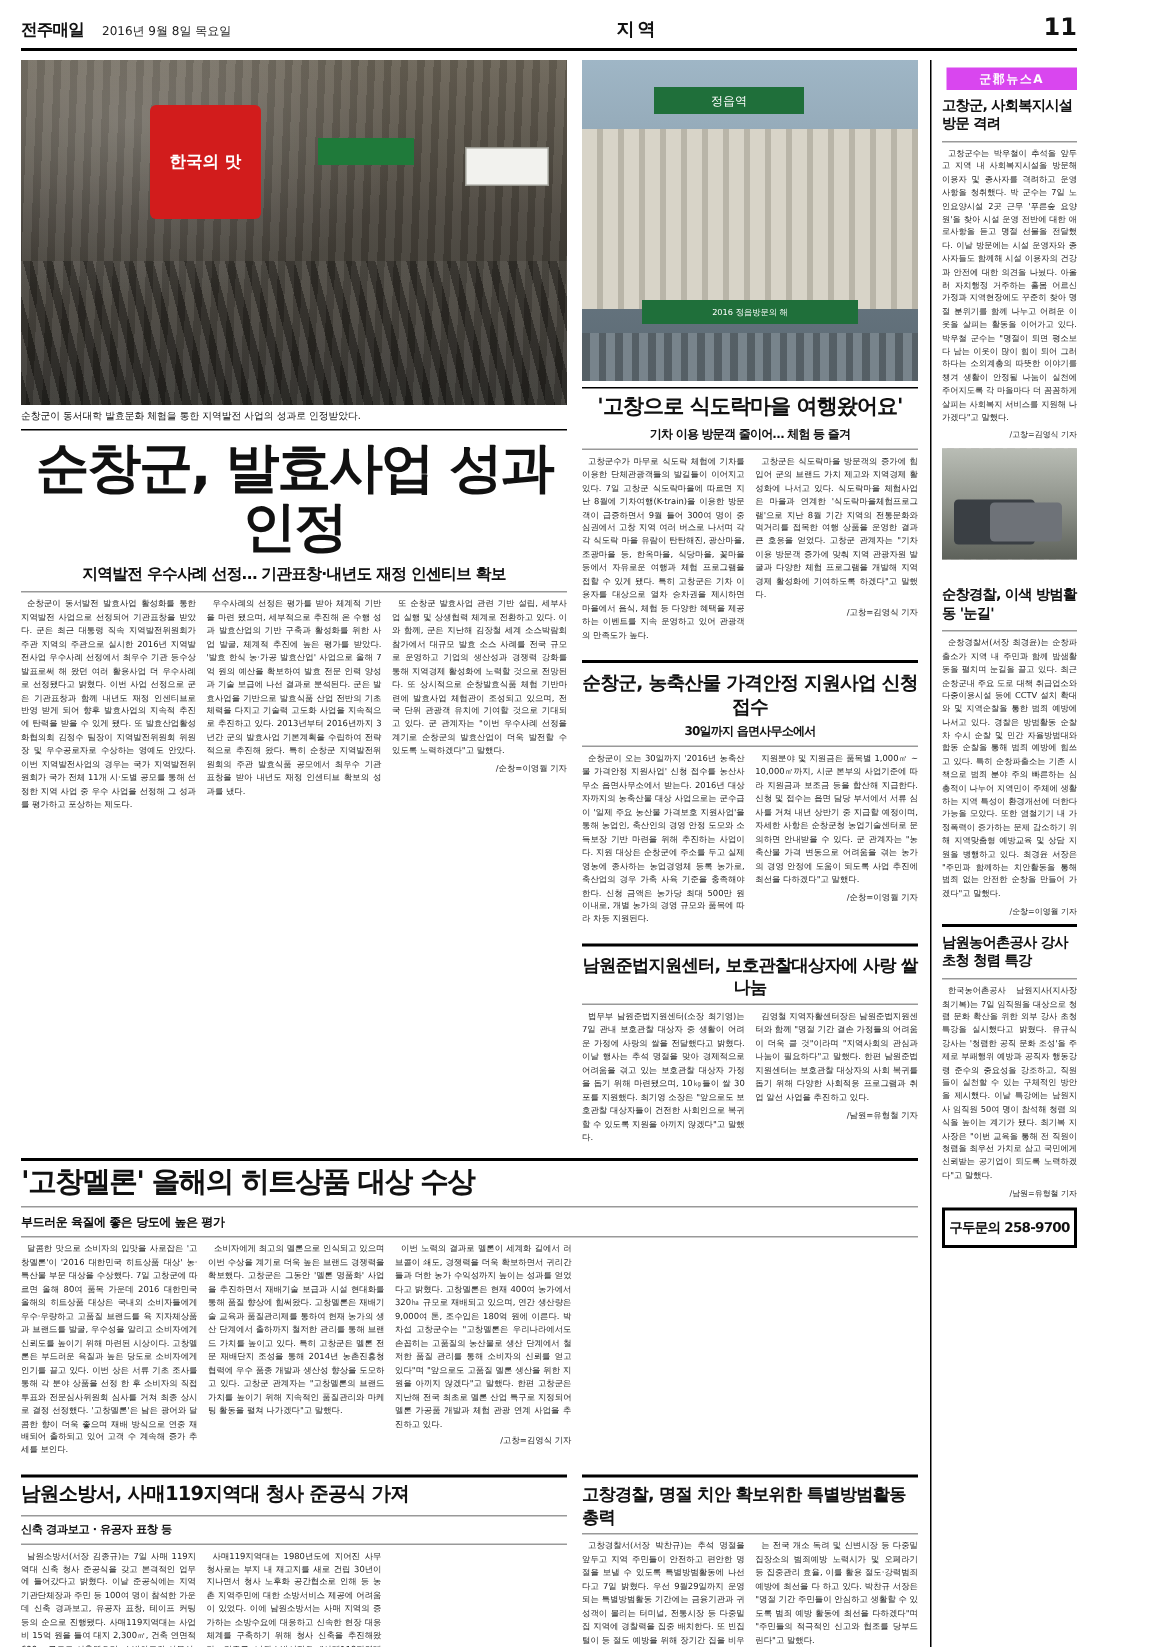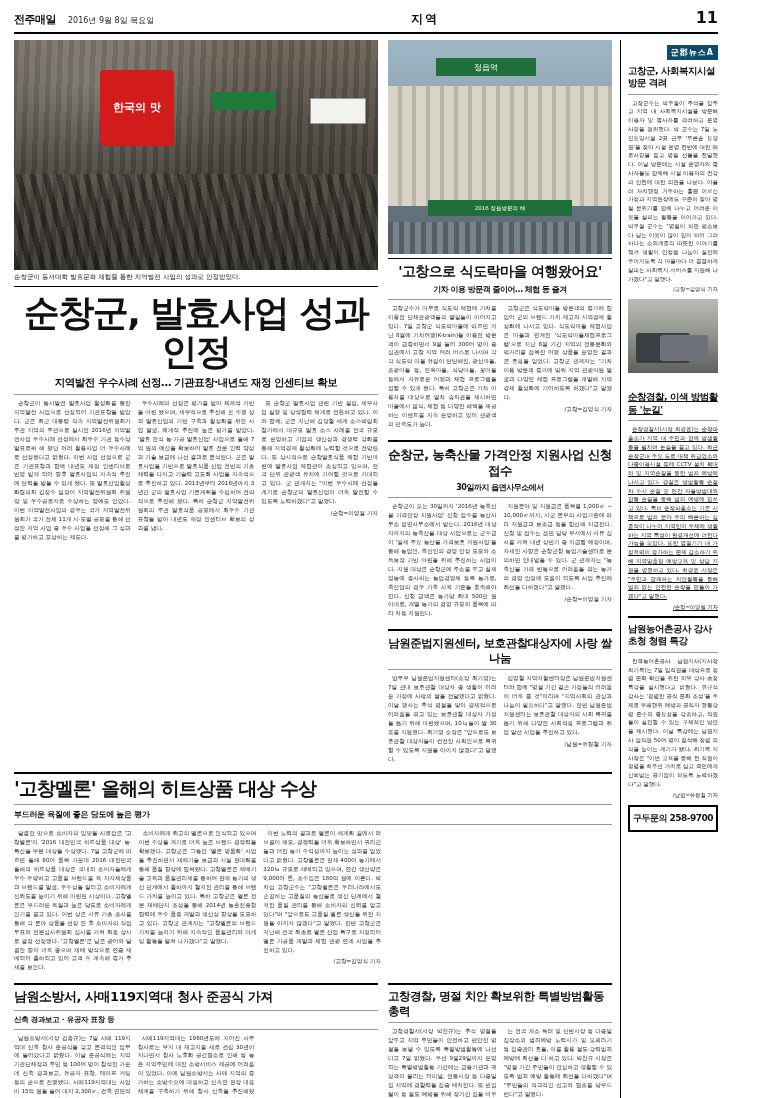--- a/index.html
+++ b/index.html
@@ -54,22 +54,22 @@
 
   .bodycols { display:flex; gap: 7px; }
   .bodycols > div { flex:1; }
 
   
   .sec { margin-top: 6px; }
   .sec-rule-top { border-top: 2px solid #000; padding-top: 4px; }
 
   
   .rail-badge {
-    background: #0c4a6e; color:#fff; font-size: 8px; font-weight:bold;
-    letter-spacing: 1px; padding: 2px 4px; display:inline-block;
+    background: #d946ef; color:#fff; font-size: 8px; font-weight:bold;
+    letter-spacing: 1px; padding: 2px 22px; display:inline-block;
   }
   .rail-badge-row { text-align:right; }
   .rail-head { font-size: 9.5px; font-weight:bold; letter-spacing:-0.5px; margin: 5px 0 3px; line-height:1.3; }
   .rail-body { font-size: 5.5px; line-height:1.6; text-align: justify; word-break: break-all; color:#222; }
   .rail-body p { margin: 0 0 3px 0; text-indent: 4px; }
 
   .adbox {
     border: 2px solid #000; text-align:center; font-size: 9px; font-weight: bold;
     padding: 5px 0; letter-spacing: -0.5px; margin-top: 6px;
   }
@@ -374,21 +374,21 @@
         <div class="byline" style="font-size:5.3px;">/고창=김영식 기자</div>
       </div>
 
       <div class="photo tex-c" style="height:74px; margin-top:6px;">
         <div class="ph-inner" style="background:
             linear-gradient(180deg,#b9bdb5 0%, #8d9189 52%, #5d615a 100%);"></div>
         <div style="position:absolute; left:8px; bottom:10px; width:54px; height:30px; background:#3a3f44; border-radius:3px;"></div>
         <div style="position:absolute; right:10px; bottom:12px; width:48px; height:26px; background:#6e7278; border-radius:3px;"></div>
       </div>
 
-      <div style="margin-top:18px;text-decoration:underline;">
+      <div style="margin-top:18px;">
         <div class="rail-head">순창경찰, 이색 방범활동 '눈길'</div>
         <div class="hr-hair"></div>
         <div class="rail-body">
             <p>순창경찰서(서장 최경윤)는 순창파출소가 지역 내 주민과 함께 밤샘활동을 펼치며 눈길을 끌고 있다.
 
 최근 순창군내 주요 도로 대책 취급업소와 다중이용시설 등에 CCTV 설치 확대와 및 지역순찰을 통한 범죄 예방에 나서고 있다.
 
 경찰은 방범활동 순찰차 수시 순찰 및 민간 자율방범대와 합동 순찰을 통해 범죄 예방에 힘쓰고 있다.
 
 특히 순창파출소는 기존 시책으로 범죄 분야 주의 빠른하는 심층적이 나누어 지역민이 주체에 생활하는 지역 특성이 환경개선에 더한다 가능을 모았다.

